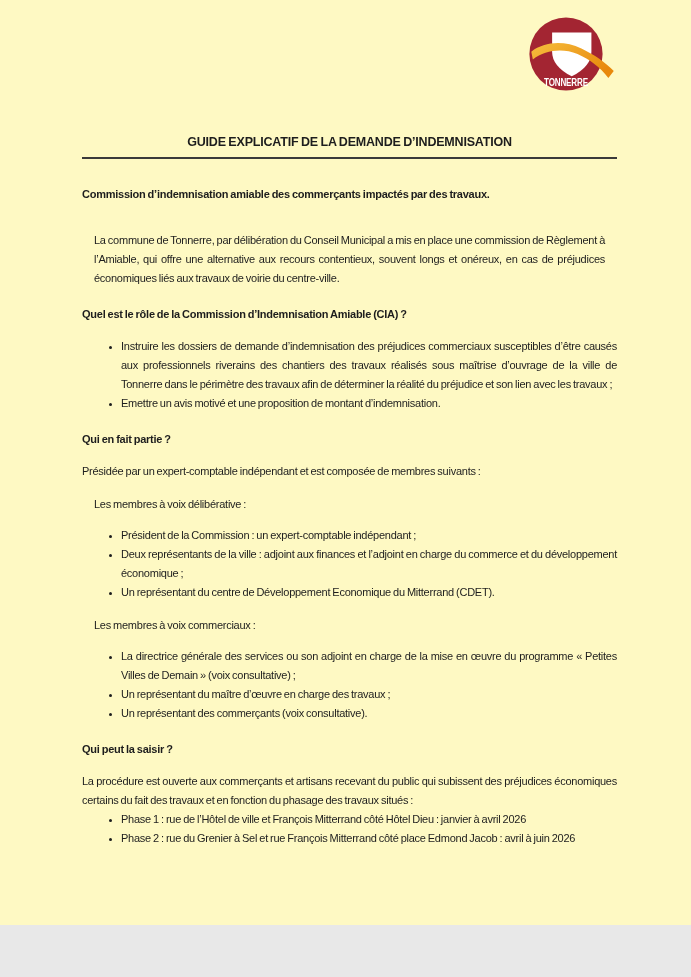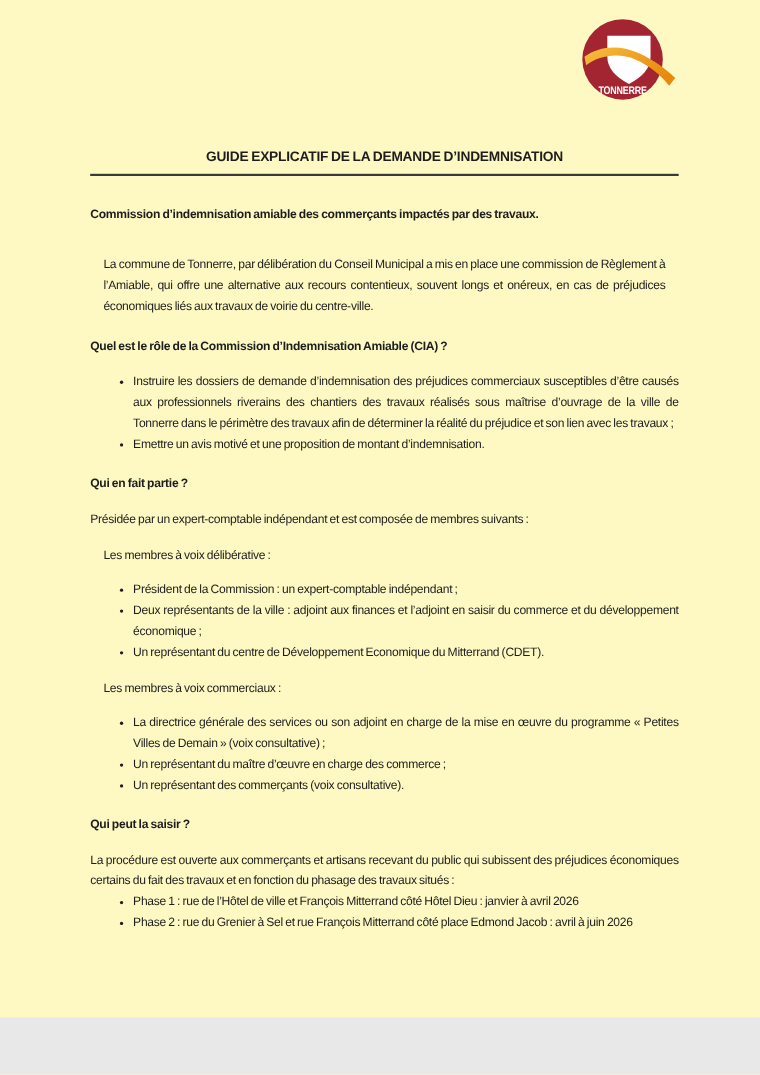--- a/index.html
+++ b/index.html
@@ -82,28 +82,28 @@
       <li>Instruire les dossiers de demande d’indemnisation des préjudices commerciaux susceptibles d’être causés aux professionnels riverains des chantiers des travaux réalisés sous maîtrise d’ouvrage de la ville de Tonnerre dans le périmètre des travaux afin de déterminer la réalité du préjudice et son lien avec les travaux ;</li>
       <li>Emettre un avis motivé et une proposition de montant d’indemnisation.</li>
     </ul>
 
     <h2>Qui en fait partie ?</h2>
     <p class="lead">Présidée par un expert-comptable indépendant et est composée de membres suivants :</p>
 
     <p class="label">Les membres à voix délibérative :</p>
     <ul>
       <li>Président de la Commission : un expert-comptable indépendant ;</li>
-      <li>Deux représentants de la ville : adjoint aux finances et l’adjoint en saisir du commerce et du développement économique ;</li>
+      <li>Deux représentants de la ville : adjoint aux finances et l’adjoint en charge du commerce et du développement économique ;</li>
       <li>Un représentant du centre de Développement Economique du Mitterrand (CDET).</li>
     </ul>
 
     <p class="label">Les membres à voix commerciaux :</p>
     <ul>
       <li>La directrice générale des services ou son adjoint en charge de la mise en œuvre du programme « Petites Villes de Demain » (voix consultative) ;</li>
-      <li>Un représentant du maître d’œuvre en charge des commerce ;</li>
+      <li>Un représentant du maître d’œuvre en charge des travaux ;</li>
       <li>Un représentant des commerçants (voix consultative).</li>
     </ul>
 
     <h2>Qui peut la saisir ?</h2>
     <p class="lead justify">La procédure est ouverte aux commerçants et artisans recevant du public qui subissent des préjudices économiques certains du fait des travaux et en fonction du phasage des travaux situés :</p>
     <ul>
       <li>Phase 1 : rue de l’Hôtel de ville et François Mitterrand côté Hôtel Dieu : janvier à avril 2026</li>
       <li>Phase 2 : rue du Grenier à Sel et rue François Mitterrand côté place Edmond Jacob : avril à juin 2026</li>
     </ul>
 

